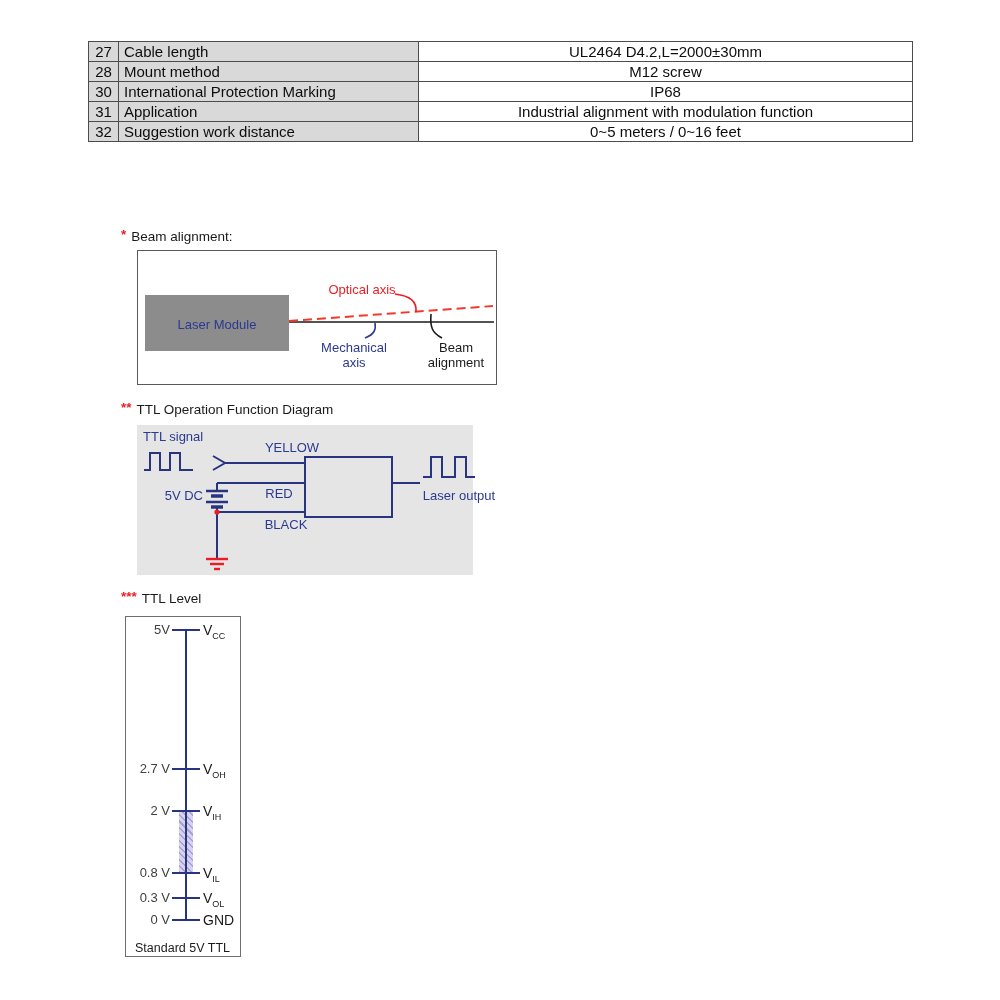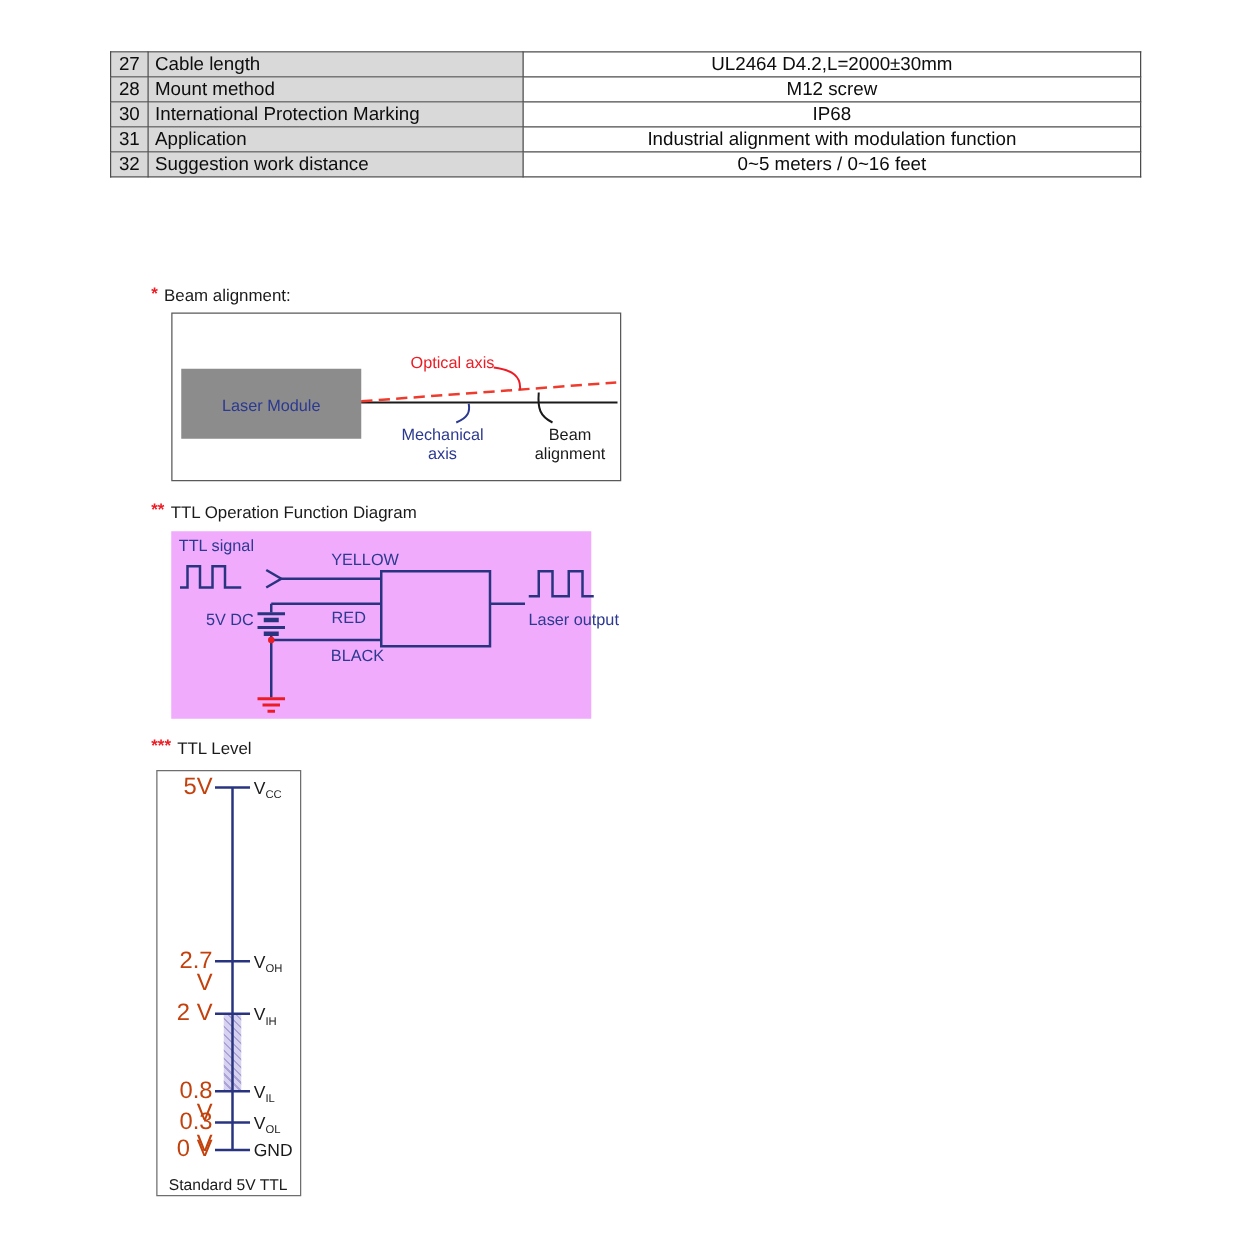--- a/index.html
+++ b/index.html
@@ -23,36 +23,36 @@
   .beam-box svg { position: absolute; left: 0; top: 0; }
   .lbl { position: absolute; font-size: 13px; line-height: 15px; white-space: nowrap; }
   .blue { color: #2b3990; }
   .red { color: #ed1c24; }
   .module-lbl { left: 7px; top: 45px; width: 144px; height: 56px; display: flex; align-items: center; justify-content: center; }
   .optical-lbl { left: 160px; top: 31px; width: 128px; text-align: center; }
   .mech-lbl { left: 156px; top: 89px; width: 120px; text-align: center; }
   .beamal-lbl { left: 258px; top: 89px; width: 120px; text-align: center; color: #1a1a1a; }
 
   
-  .ttlfn-box { position: absolute; left: 137px; top: 425px; width: 336px; height: 150px; background: #f0abfc; text-decoration: underline; }
+  .ttlfn-box { position: absolute; left: 137px; top: 425px; width: 336px; height: 150px; background: #e5e5e5; text-decoration: underline; }
   .ttlfn-box svg { position: absolute; left: 0; top: 0; }
   .ttlsig-lbl { left: 6px; top: 4px; }
   .supply-lbl { left: 8px; top: 63px; width: 58px; text-align: right; }
   .yellow-lbl { left: 110px; top: 15px; width: 90px; text-align: center; }
   .redwire-lbl { left: 110px; top: 61px; width: 64px; text-align: center; }
   .blackwire-lbl { left: 113px; top: 92px; width: 72px; text-align: center; }
   .laserbox-lbl { left: 168px; top: 32px; width: 87px; height: 60px; display: flex; align-items: center; justify-content: center; font-size: 14px; letter-spacing: 0.5px; }
   .laserout-lbl { left: 278px; top: 63px; width: 88px; text-align: center; }
 
   
   .ttllvl-box { position: absolute; left: 125px; top: 616px; width: 116px; height: 341px; border: 1.6px solid #6e6e6e; background: #fff; }
   .ttllvl-box svg { position: absolute; left: 0; top: 0; }
   .hatch-bar { position: absolute; left: 53px; top: 194px; width: 14px; height: 62px;
     background: repeating-linear-gradient(45deg, #a9a3d6 0 1.5px, #d6d2ef 1.5px 4.5px); }
-  .lvl-left { position: absolute; left: 0px; width: 44px; text-align: right; font-size: 19px; color: #c2410c; height: 18px; line-height: 18px; }
+  .lvl-left { position: absolute; left: 0px; width: 44px; text-align: right; font-size: 13px; color: #404040; height: 18px; line-height: 18px; }
   .lvl-right { position: absolute; left: 77px; font-size: 14px; color: #1a1a1a; height: 18px; line-height: 18px; white-space: nowrap; }
   .lvl-right sub { font-size: 9px; }
   .ttl-caption { position: absolute; left: 0; top: 324px; width: 113px; text-align: center; font-size: 12.5px; color: #1a1a1a; }
 </style>
 </head>
 <body>
 
 <div class="canvas">
 
   <table class="spec">

